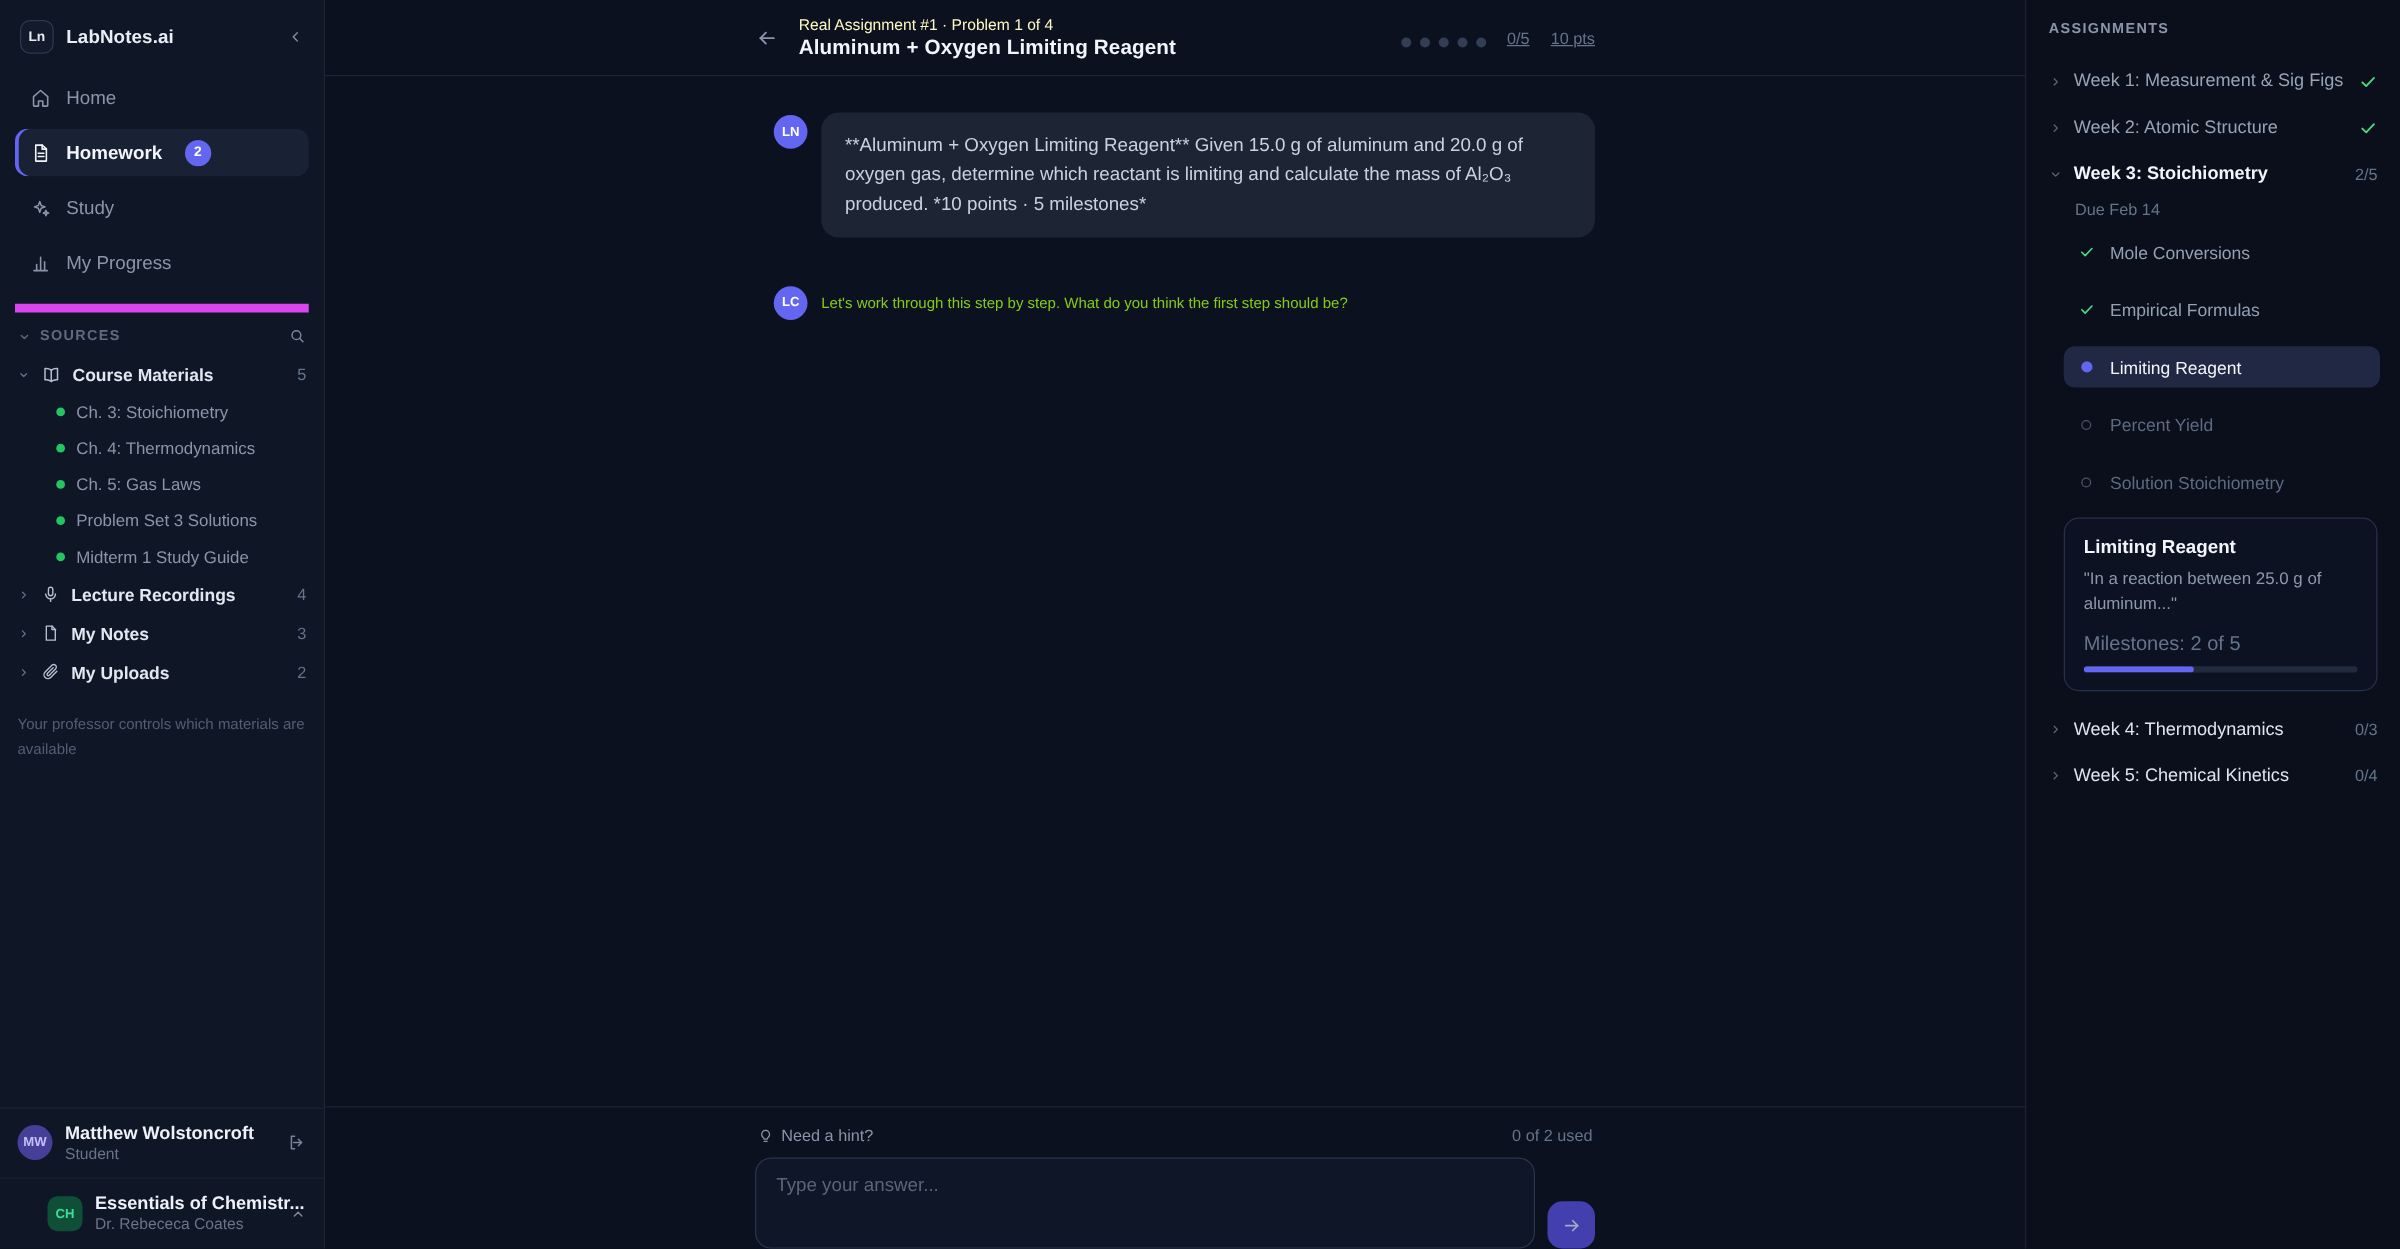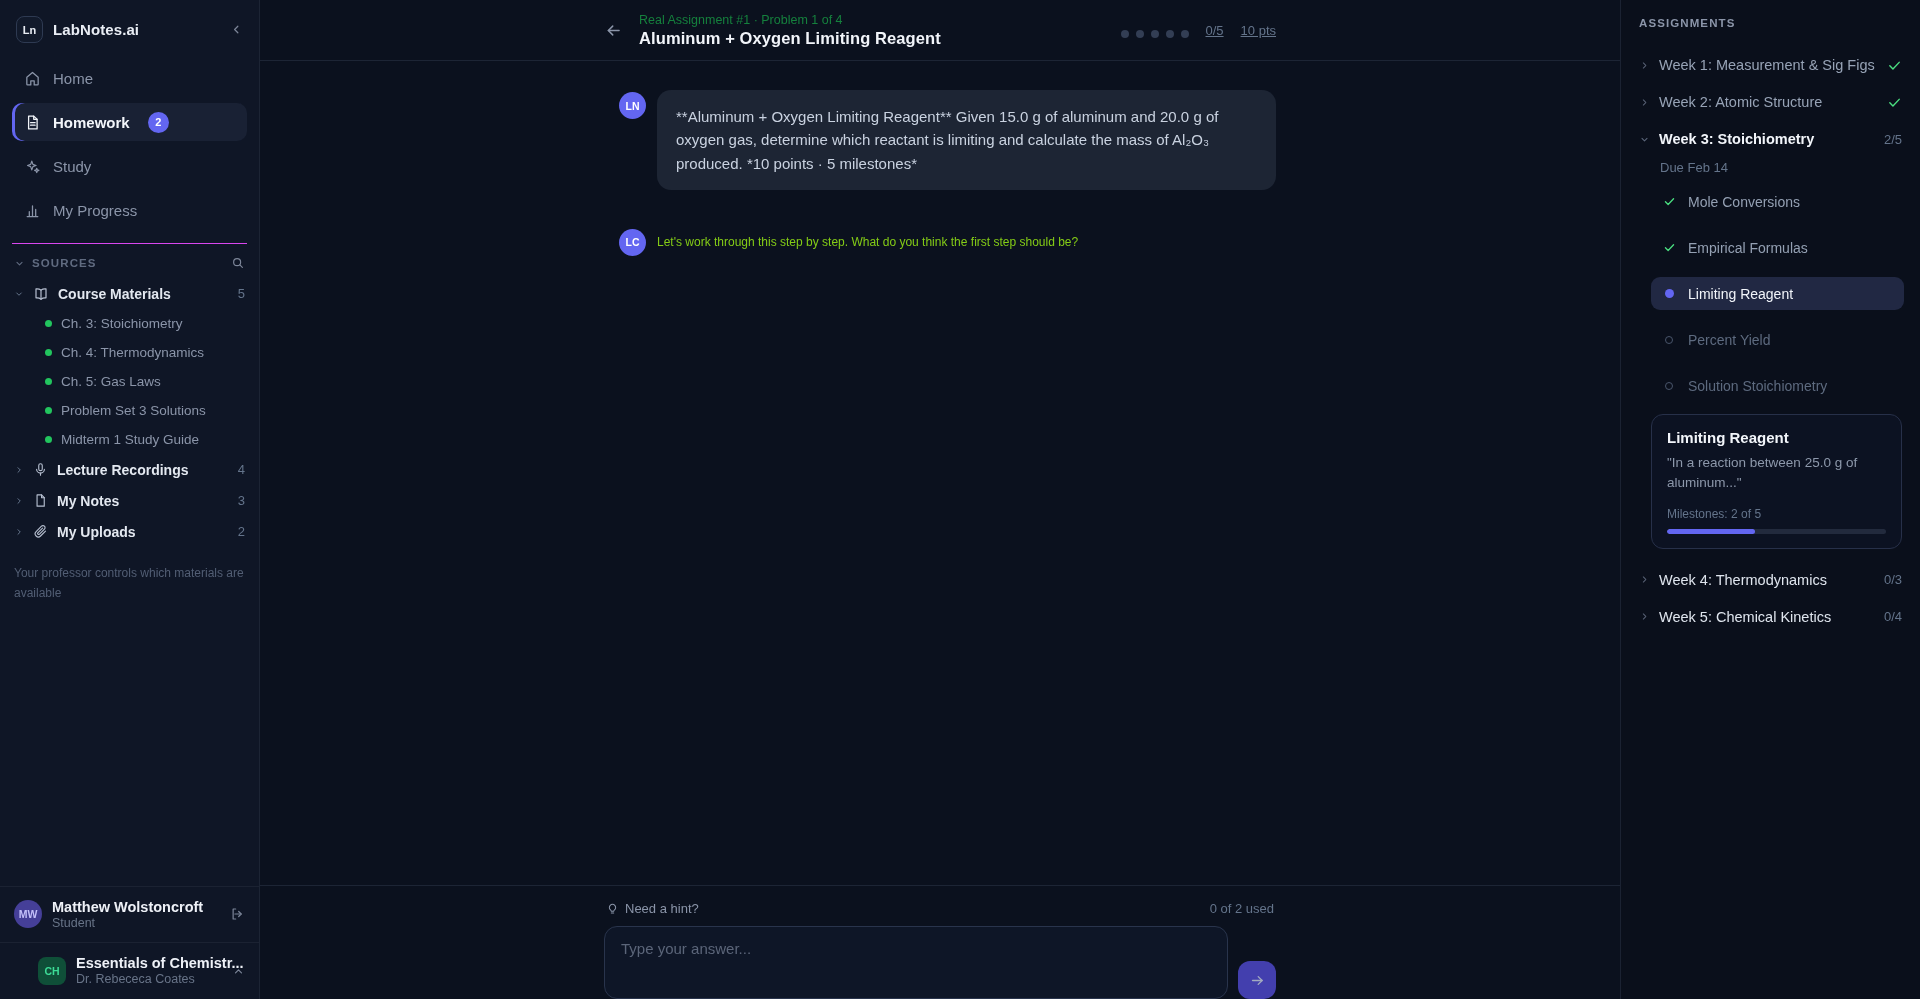--- a/index.html
+++ b/index.html
@@ -35,21 +35,21 @@
     height: 38px; border-radius: 10px; display: flex; align-items: center;
     gap: 12px; padding: 0 12px; color: #8b95a9; font-size: 15px; cursor: pointer;
   }
   .nav-item.active { background: #192134; color: #f2f5fa; box-shadow: inset 3px 0 0 #6366f1; font-weight: 600; }
   .badge {
     background: #6366f1; color: #fff; font-size: 11px; font-weight: 600;
     min-width: 21px; height: 21px; border-radius: 50%;
     display: flex; align-items: center; justify-content: center; margin-left: 6px;
   }
 
-  .sources { margin-top: 14px; border-top: 1px solid #d946ef; padding-top: 12px; }
+  .sources { margin-top: 14px; border-top: 7px solid #d946ef; padding-top: 12px; }
   .sources-head {
     display: flex; align-items: center; gap: 7px; color: #606b80;
     font-size: 11.5px; font-weight: 600; letter-spacing: 1.1px; padding: 0 2px 8px;
   }
   .sources-search { margin-left: auto; color: #7d8699; cursor: pointer; }
   .group-row {
     height: 31px; display: flex; align-items: center; gap: 9px; padding: 0 2px;
     font-size: 14px; color: #e3e8f0; font-weight: 600; cursor: pointer;
   }
   .group-row .chev { color: #64748b; }
@@ -77,21 +77,21 @@
   .user-meta { line-height: 1.25; min-width: 0; }
   .user-name { font-size: 14.5px; font-weight: 600; color: #eef1f7; white-space: nowrap; }
   .user-sub { font-size: 12.5px; color: #687488; }
   .row-action { margin-left: auto; color: #7d8699; cursor: pointer; }
 
   
   .main { flex: 1; display: flex; flex-direction: column; background: #0b111e; min-width: 0; }
   .main-header { height: 61px; min-height: 61px; border-bottom: 1px solid #1d2535; display: flex; align-items: center; }
   .header-inner { width: 672px; margin: 0 auto; display: flex; align-items: center; gap: 16px; }
   .back-btn { color: #8b95a9; cursor: pointer; }
-  .crumb { font-size: 12.5px; color: #15803d; margin-bottom: 2px; }
+  .crumb { font-size: 12.5px; color: #fef9c3; margin-bottom: 2px; }
   .page-title { font-size: 16.5px; font-weight: 600; color: #f2f5fa; letter-spacing: .1px; }
   .header-meta { margin-left: auto; display: flex; align-items: flex-end; gap: 17px; color: #64748b; font-size: 13px; text-decoration: underline; }
   .pdots { display: flex; gap: 7px; }
   .pdot { width: 8px; height: 8px; border-radius: 50%; background: #333e54; }
 
   .chat { flex: 1; padding-top: 29px; overflow: hidden; }
   .chat-inner { width: 672px; margin: 0 auto; display: flex; flex-direction: column; }
   .msg { display: flex; gap: 11px; padding-left: 15px; }
   .msg + .msg { margin-top: 37px; }
   .chat-avatar {
@@ -143,21 +143,21 @@
   .mile.done { color: #94a0b3; }
   .mile.active { background: #212843; color: #f2f5fa; }
   .mile.pending { color: #5d6a7f; }
   .mcheck { color: #4ade80; }
   .mdot { width: 9px; height: 9px; border-radius: 50%; background: #6366f1; }
   .mring { width: 8px; height: 8px; border-radius: 50%; border: 1.5px solid #49556b; }
 
   .mile-card { margin: 12px 2px 16px 14px; border: 1px solid #273049; background: #0c1222; border-radius: 12px; padding: 14px 15px; }
   .card-title { font-size: 15px; font-weight: 600; color: #f2f5fa; margin-bottom: 7px; }
   .card-quote { font-size: 13.5px; color: #8d98ab; line-height: 1.5; }
-  .card-mlabel { font-size: 12px; color: #64748b; margin-top: 13px; }
+  .card-mlabel { font-size: 16px; color: #64748b; margin-top: 13px; }
   .pbar { height: 5px; border-radius: 3px; background: #222a3d; margin-top: 8px; overflow: hidden; }
   .pfill { height: 100%; border-radius: 3px; background: #6366f1; }
 </style>
 </head>
 <body>
 
 <aside class="sidebar">
   <div class="brand">
     <div class="logo">Ln</div>
     <div class="brand-name">LabNotes.ai</div>

